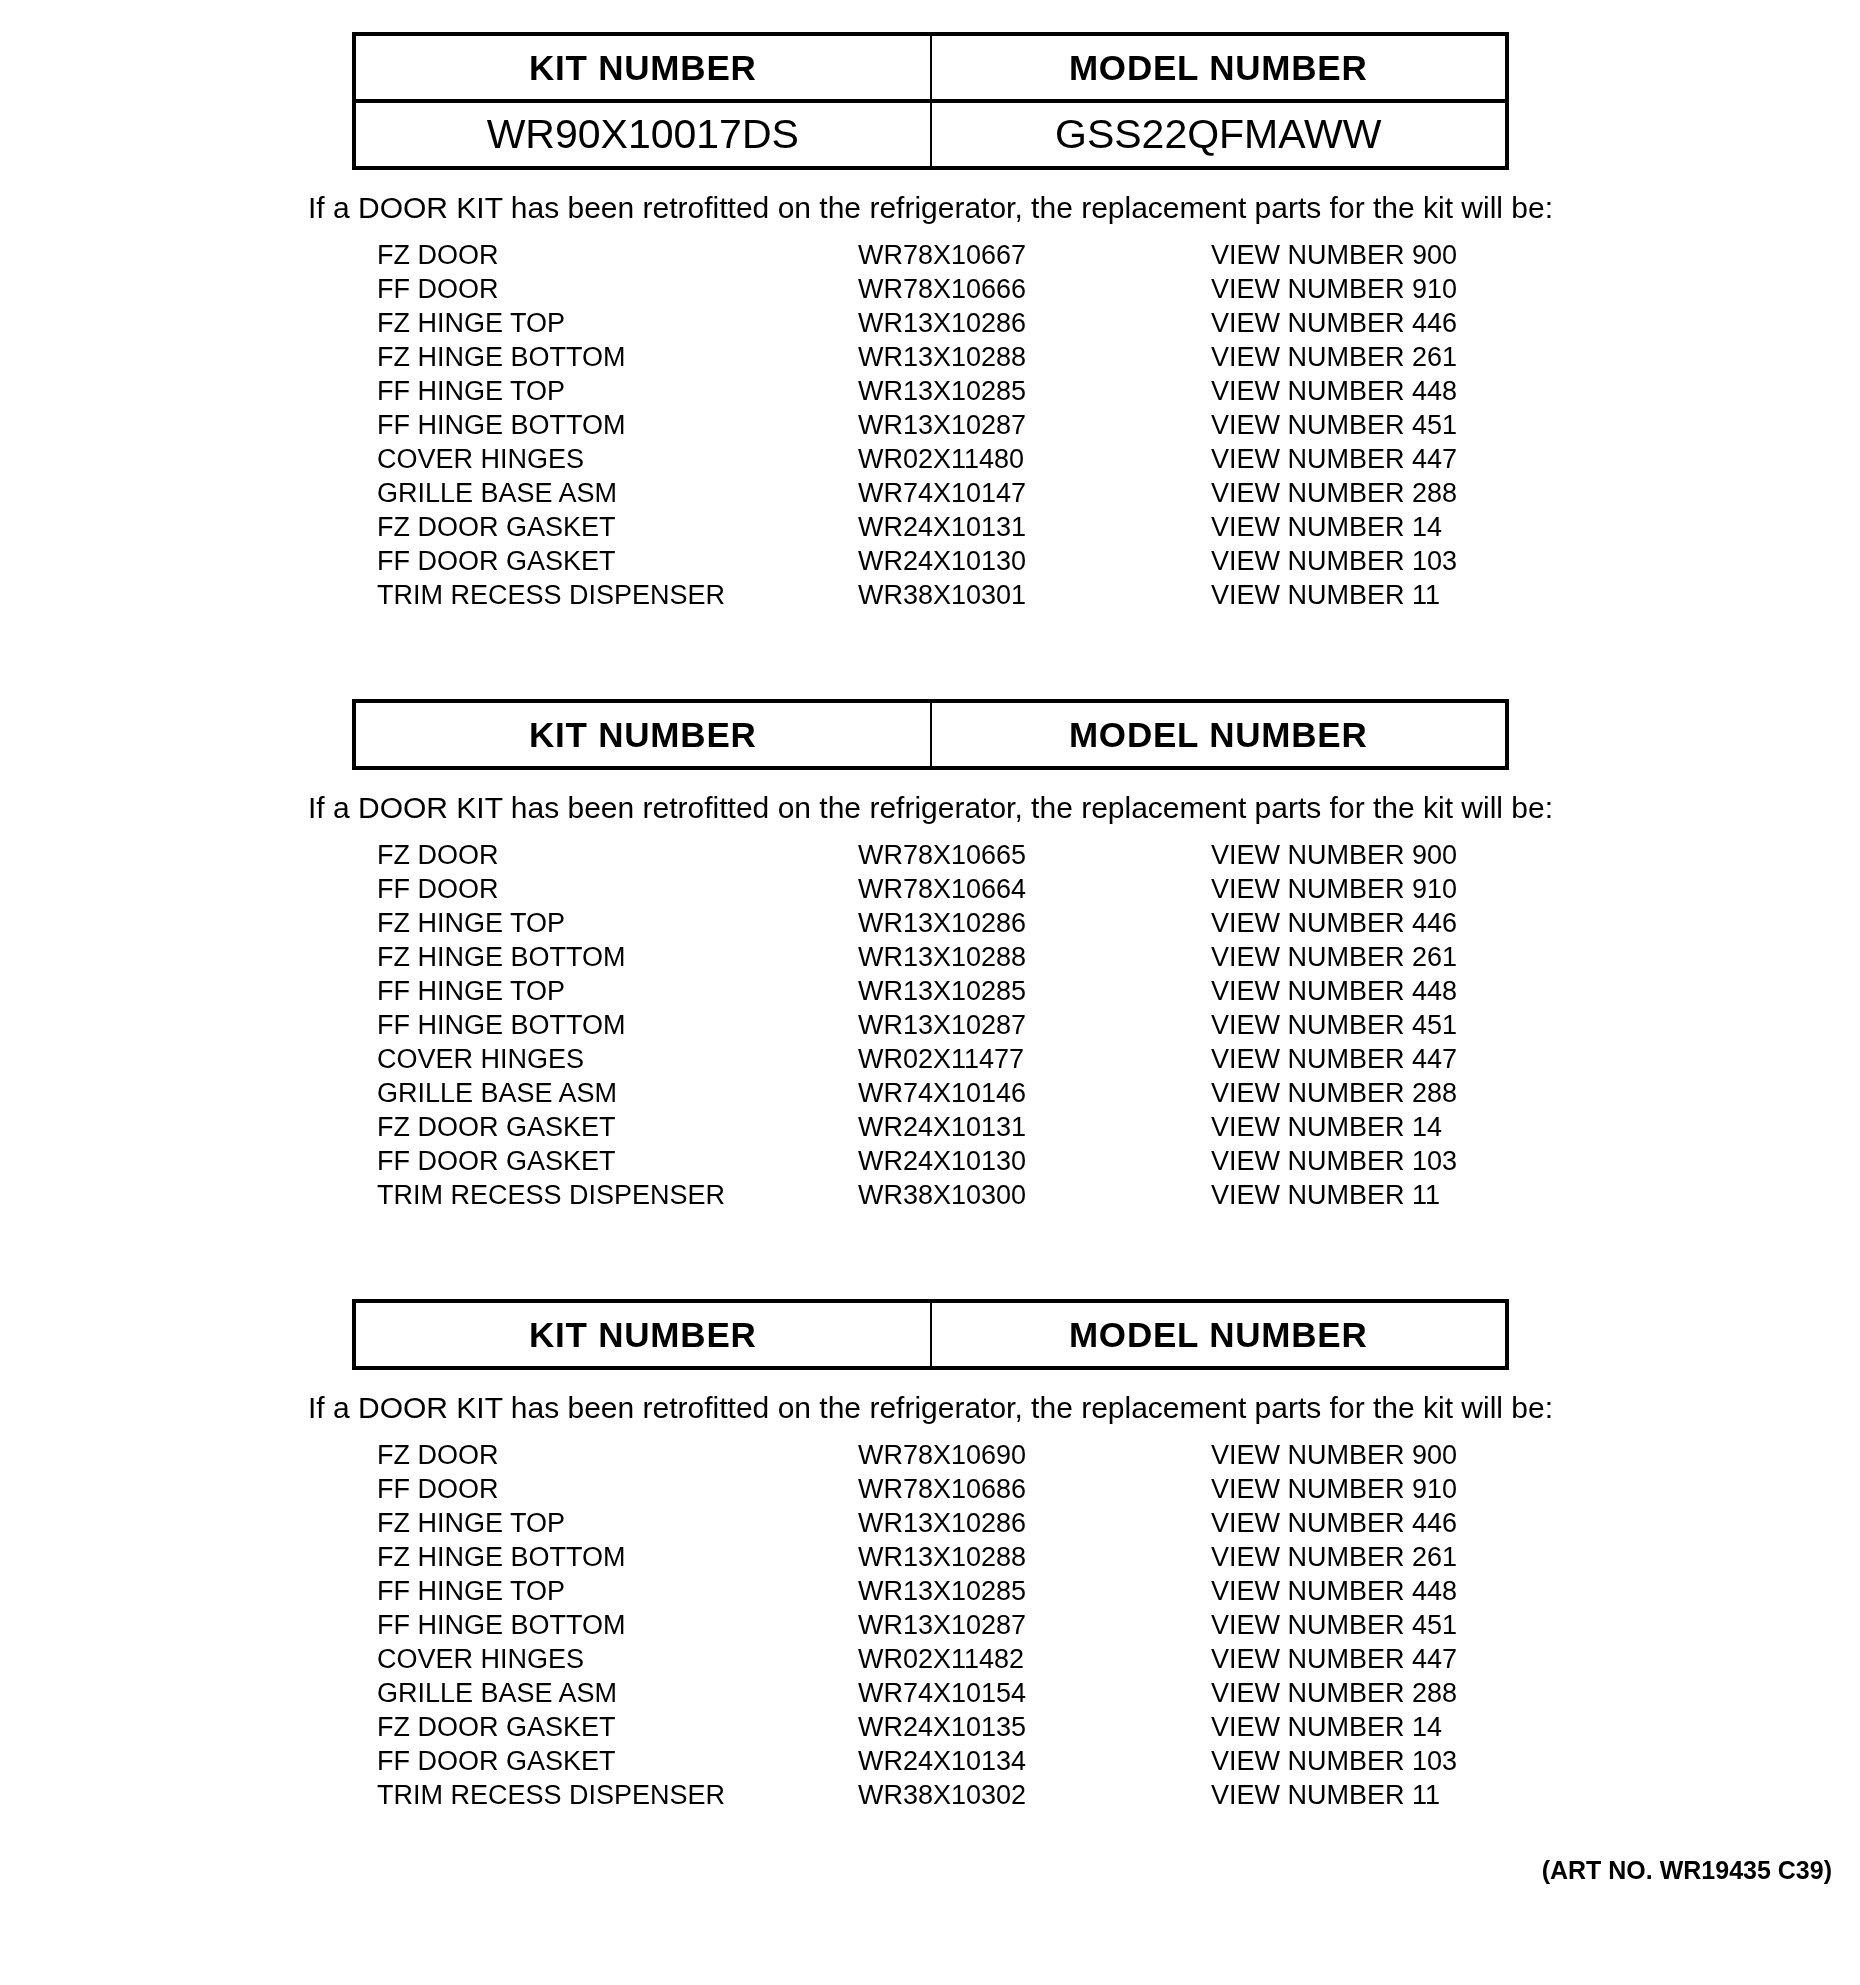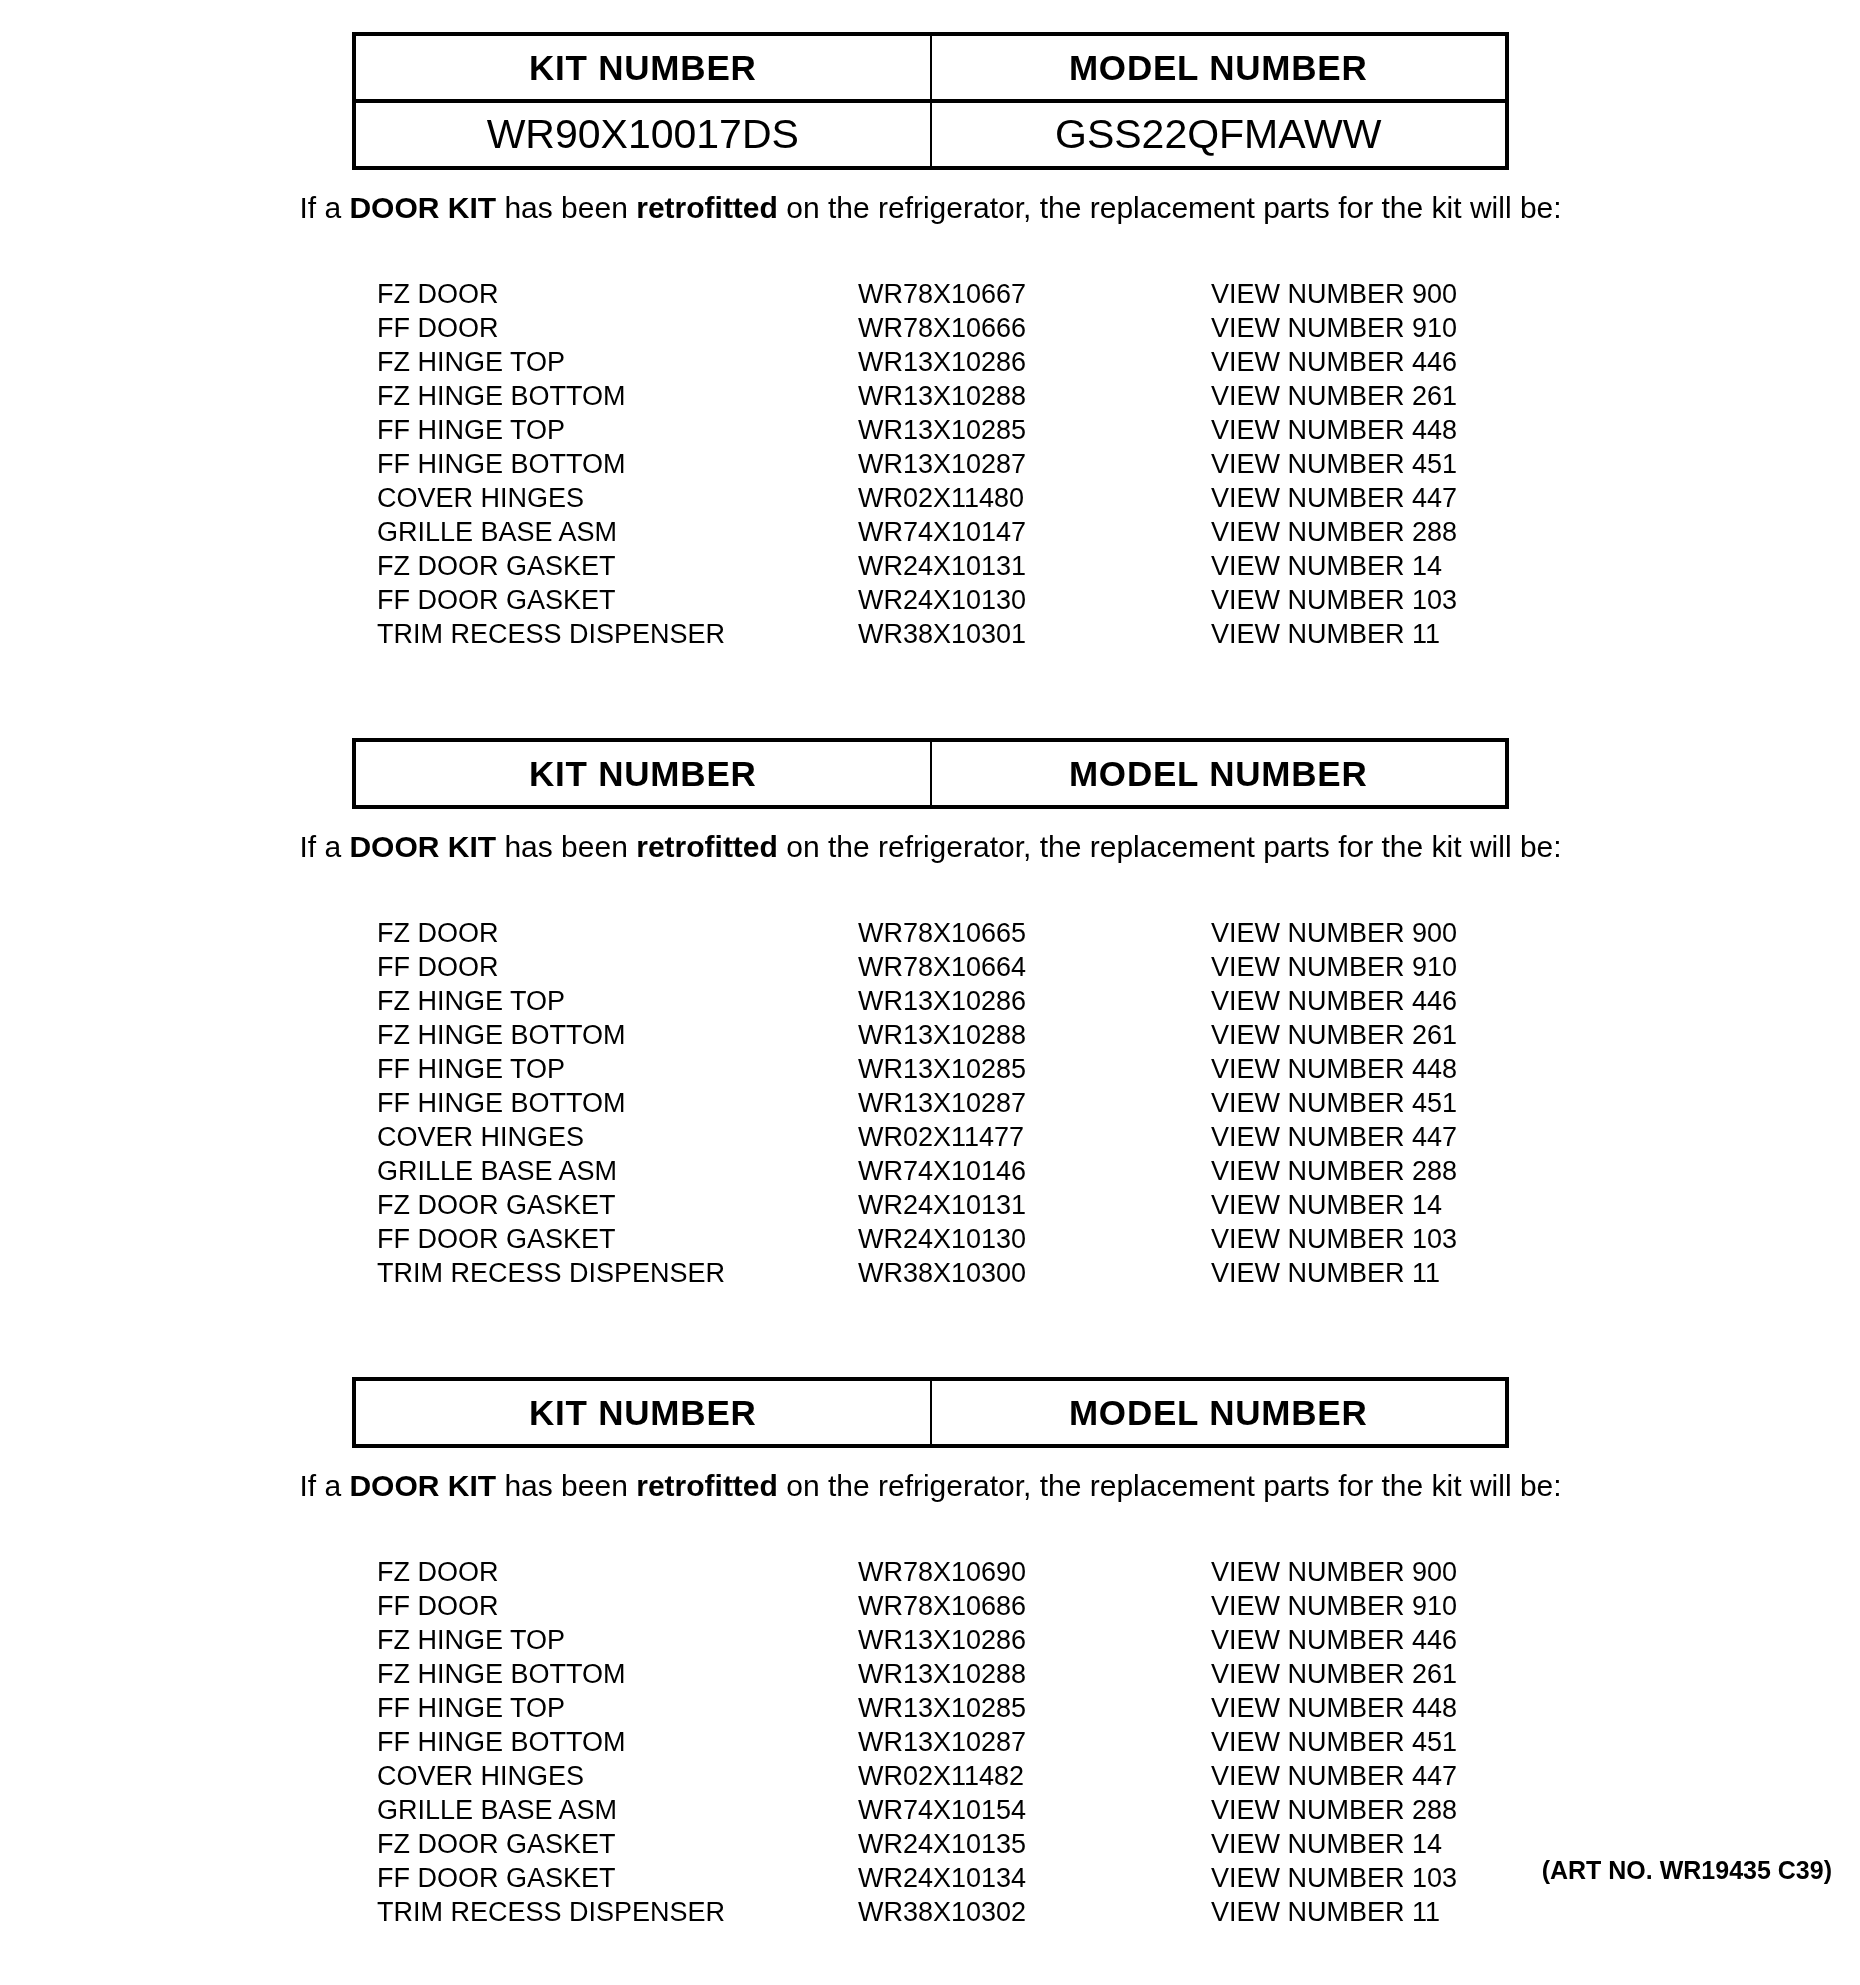--- a/index.html
+++ b/index.html
@@ -46,23 +46,23 @@
     font-size: 41px;
     font-weight: normal;
   }
   .intro {
     margin: 21px 0 0 0;
     text-align: center;
     font-size: 30px;
     line-height: 34px;
     white-space: nowrap;
   }
-  .intro b { font-weight: bold; margin-top: 42px; }
+  .intro b { font-weight: normal; margin-top: 42px; }
   .parts {
-    margin: 52px 0 0 377px;
+    margin: 13px 0 0 377px;
   }
   .part-row {
     display: grid;
     grid-template-columns: 481px 353px auto;
     font-size: 27px;
     line-height: 34px;
     white-space: nowrap;
   }
   .footer-art {
     position: absolute;

